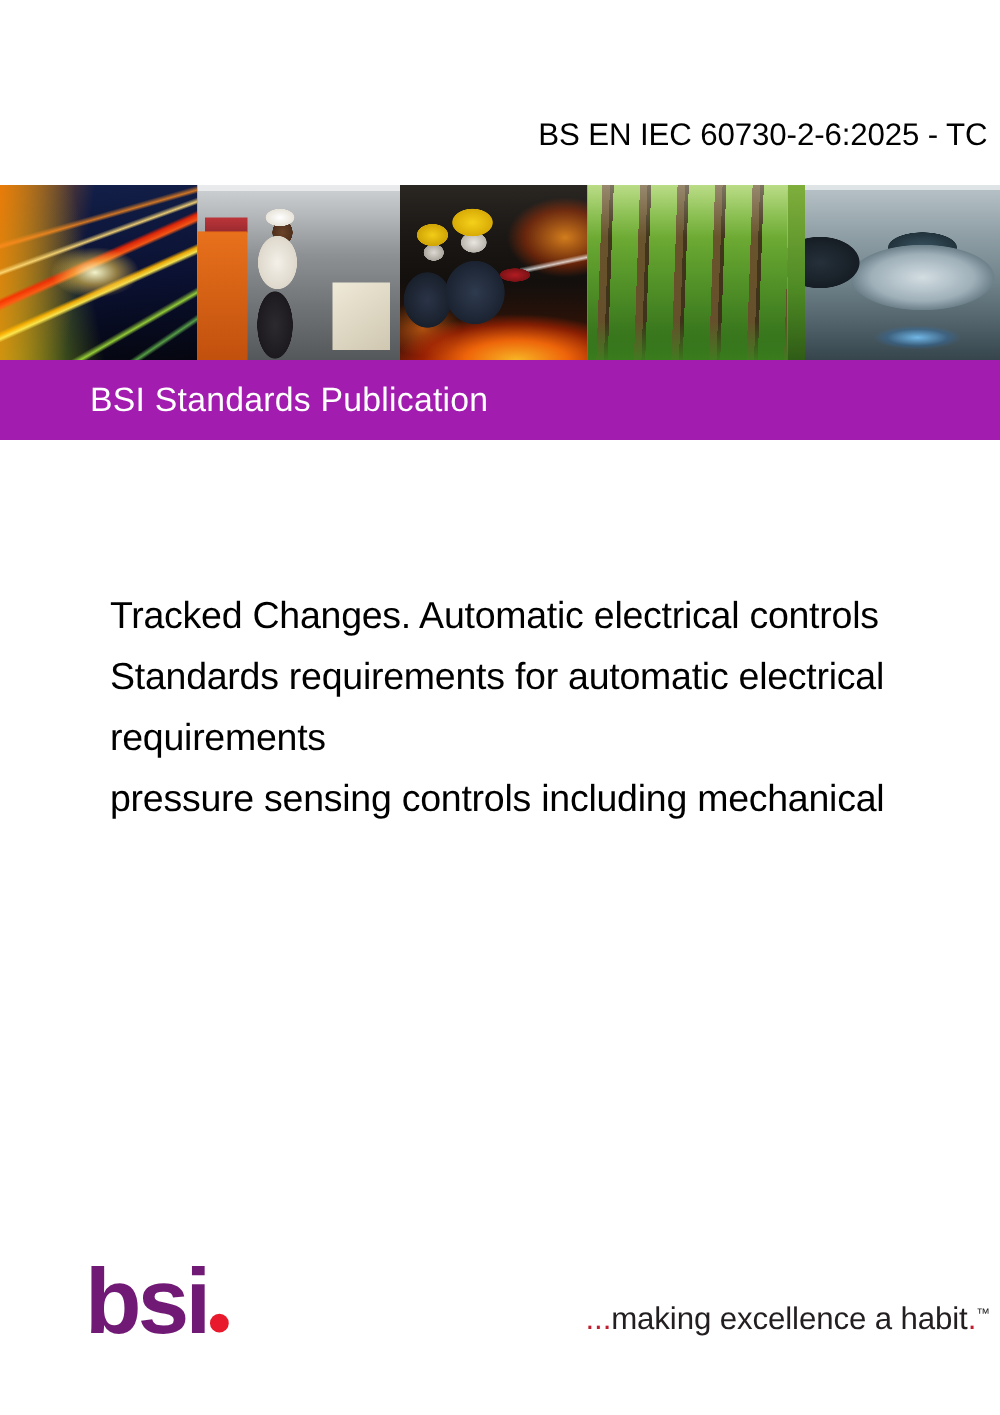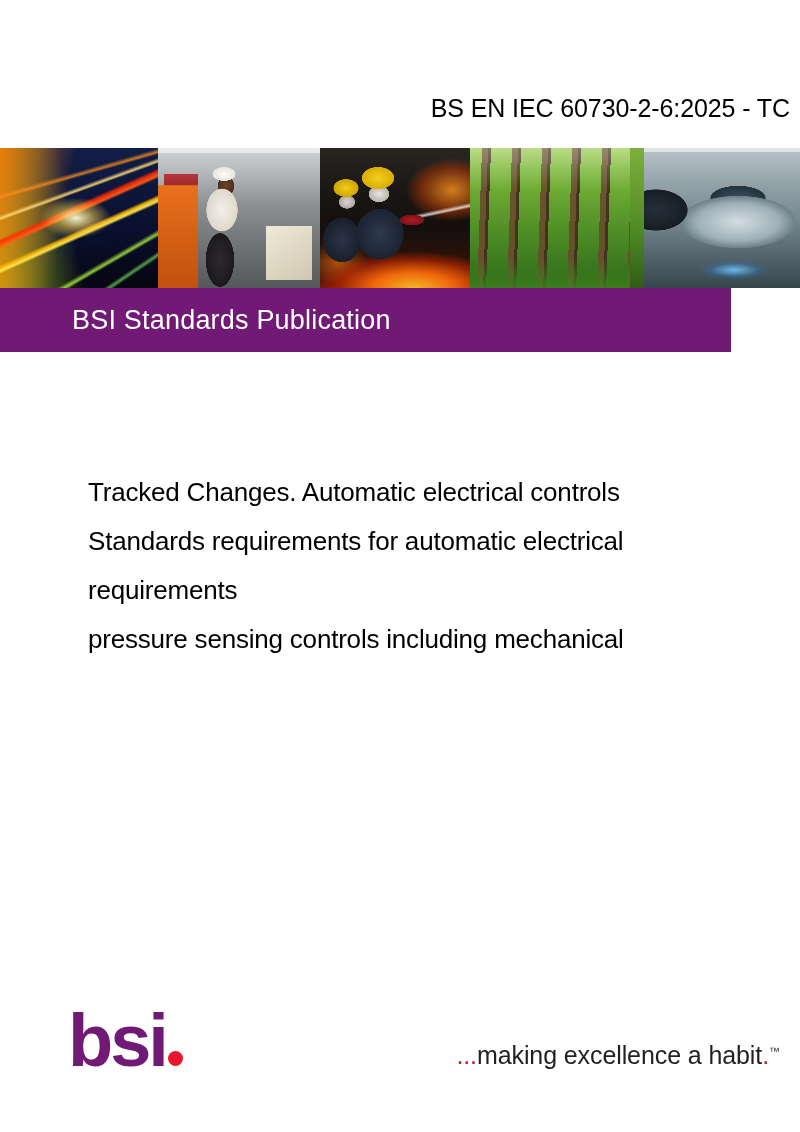--- a/index.html
+++ b/index.html
@@ -204,23 +204,23 @@
     width: 14px;
     height: 100%;
     background: linear-gradient(180deg, #7fae3c 0%, #4e8a24 60%, #2f5c16 100%);
   }
 
   
   .banner {
     position: absolute;
     top: 288px;
     left: 0;
-    width: 731px;
+    width: 800px;
     height: 64px;
-    background: #701a75;
+    background: #a21caf;
   }
   .banner-text {
     position: absolute;
     left: 72px;
     top: 50%;
     transform: translateY(-50%);
     color: #ffffff;
     font-size: 27px;
     line-height: 32px;
     font-weight: 400;
@@ -229,21 +229,21 @@
   }
 
   
   .title-block {
     position: absolute;
     left: 88px;
     top: 468px;
     width: 700px;
   }
   .title-line {
-    font-size: 26px;
+    font-size: 30px;
     line-height: 49px;
     color: #000000;
     letter-spacing: -0.2px;
     white-space: nowrap;
   }
 
   
   .logo {
     position: absolute;
     left: 68px;
@@ -262,21 +262,21 @@
     display: inline-block;
     width: 15px;
     height: 15px;
     border-radius: 50%;
     background: #e8192c;
     vertical-align: baseline;
     margin-left: 2px;
   }
   .tagline {
     position: absolute;
-    right: 20px;
+    right: 8px;
     top: 1035px;
     font-size: 25px;
     line-height: 32px;
     color: #231f20;
     white-space: nowrap;
     letter-spacing: -0.1px;
   }
   .tagline .ell { color: #be1e2d; }
   .tagline .dot { color: #be1e2d; }
   .tagline .tm {

